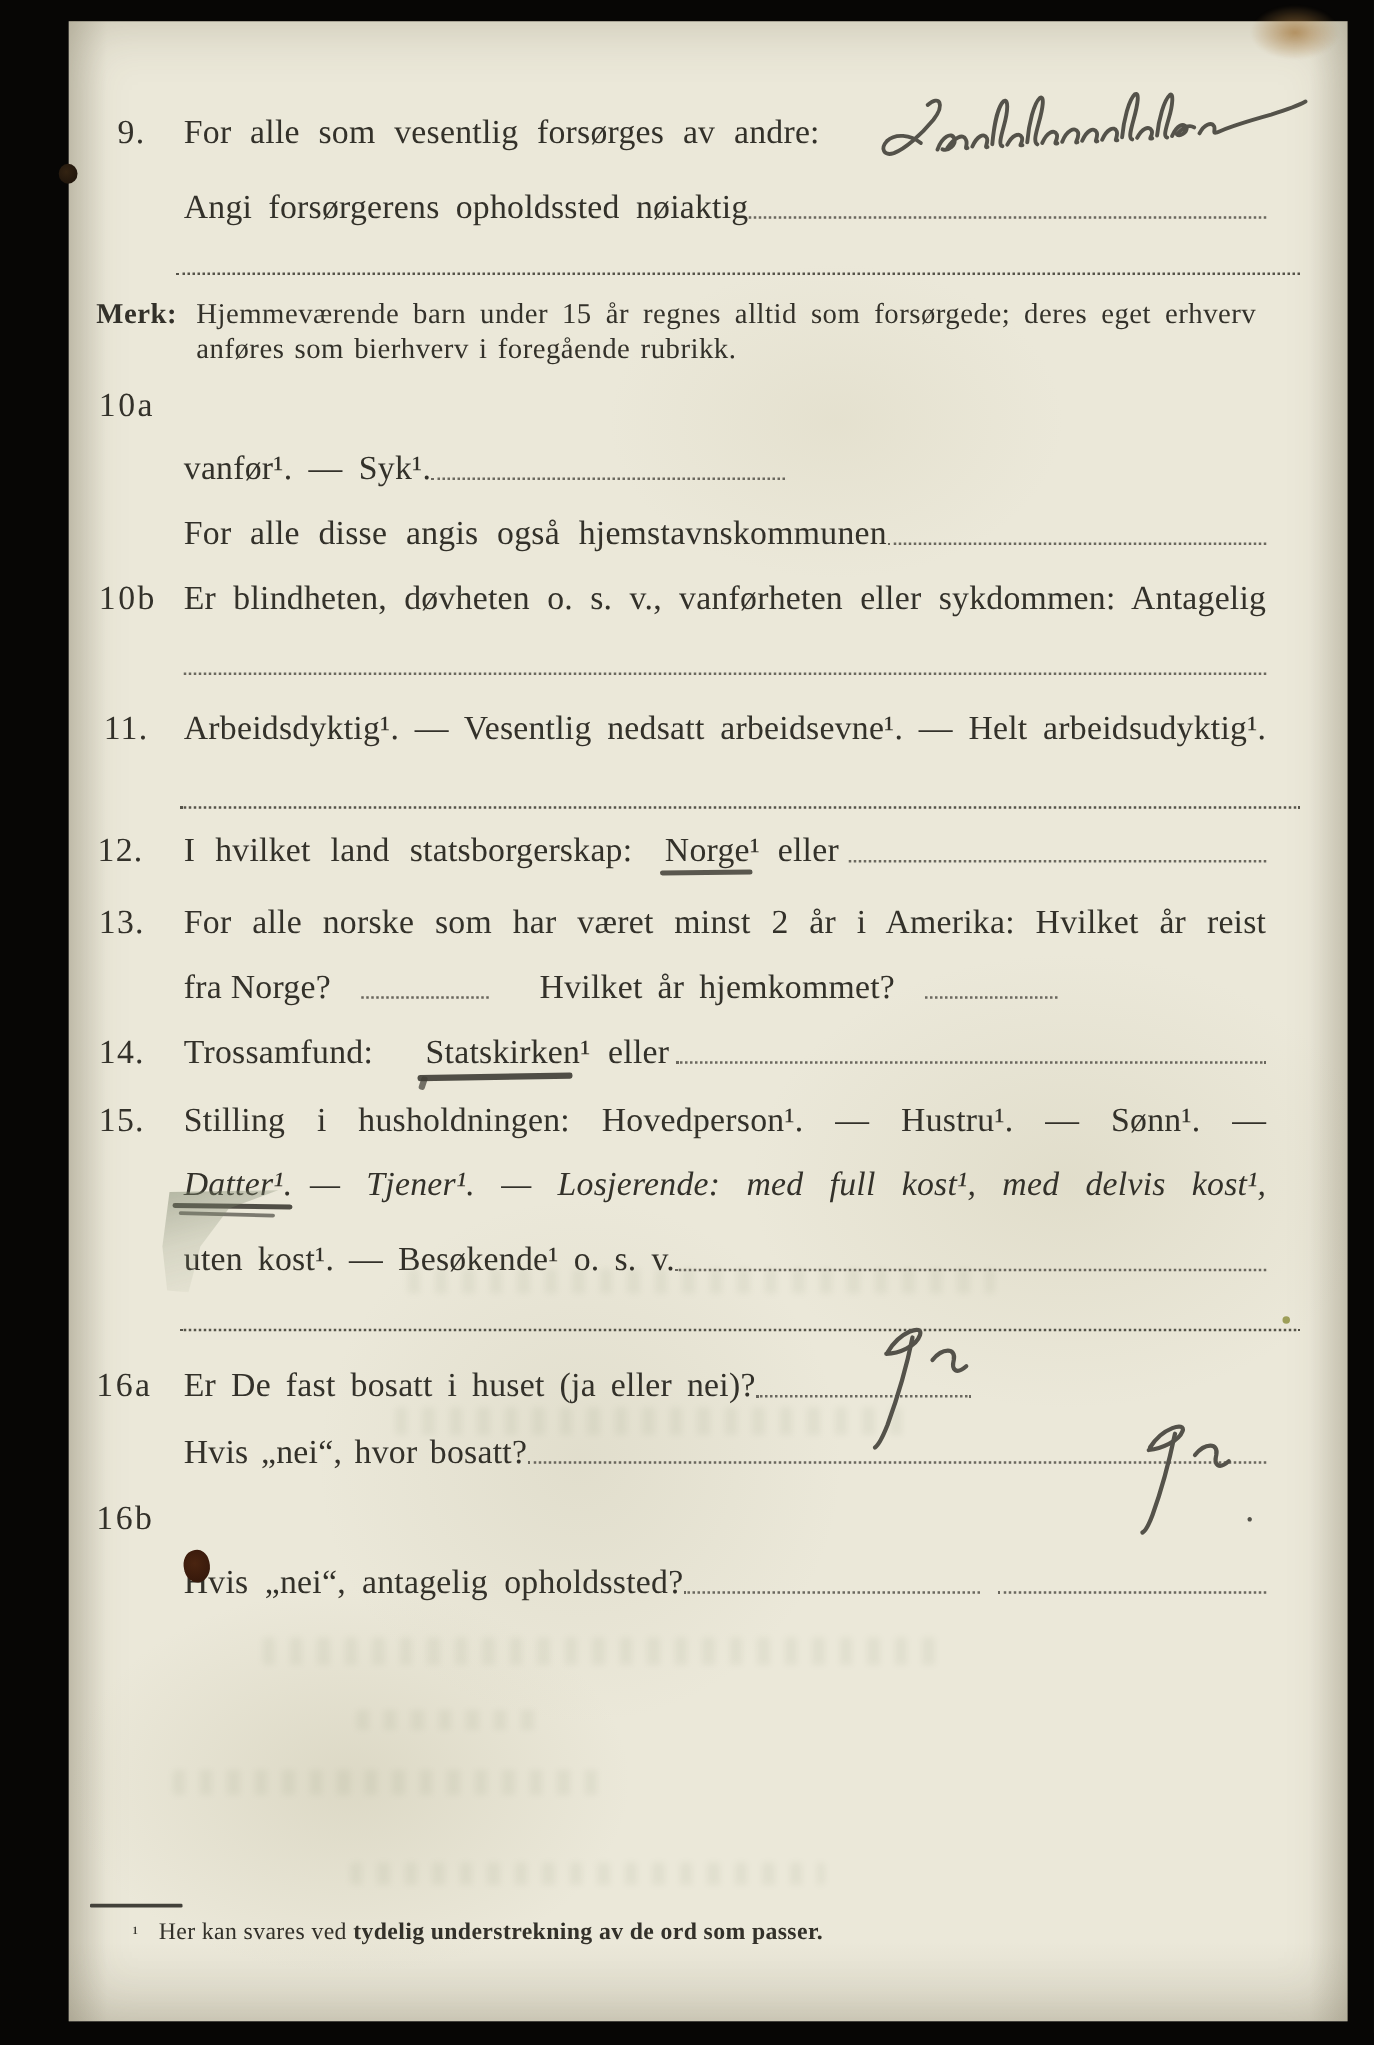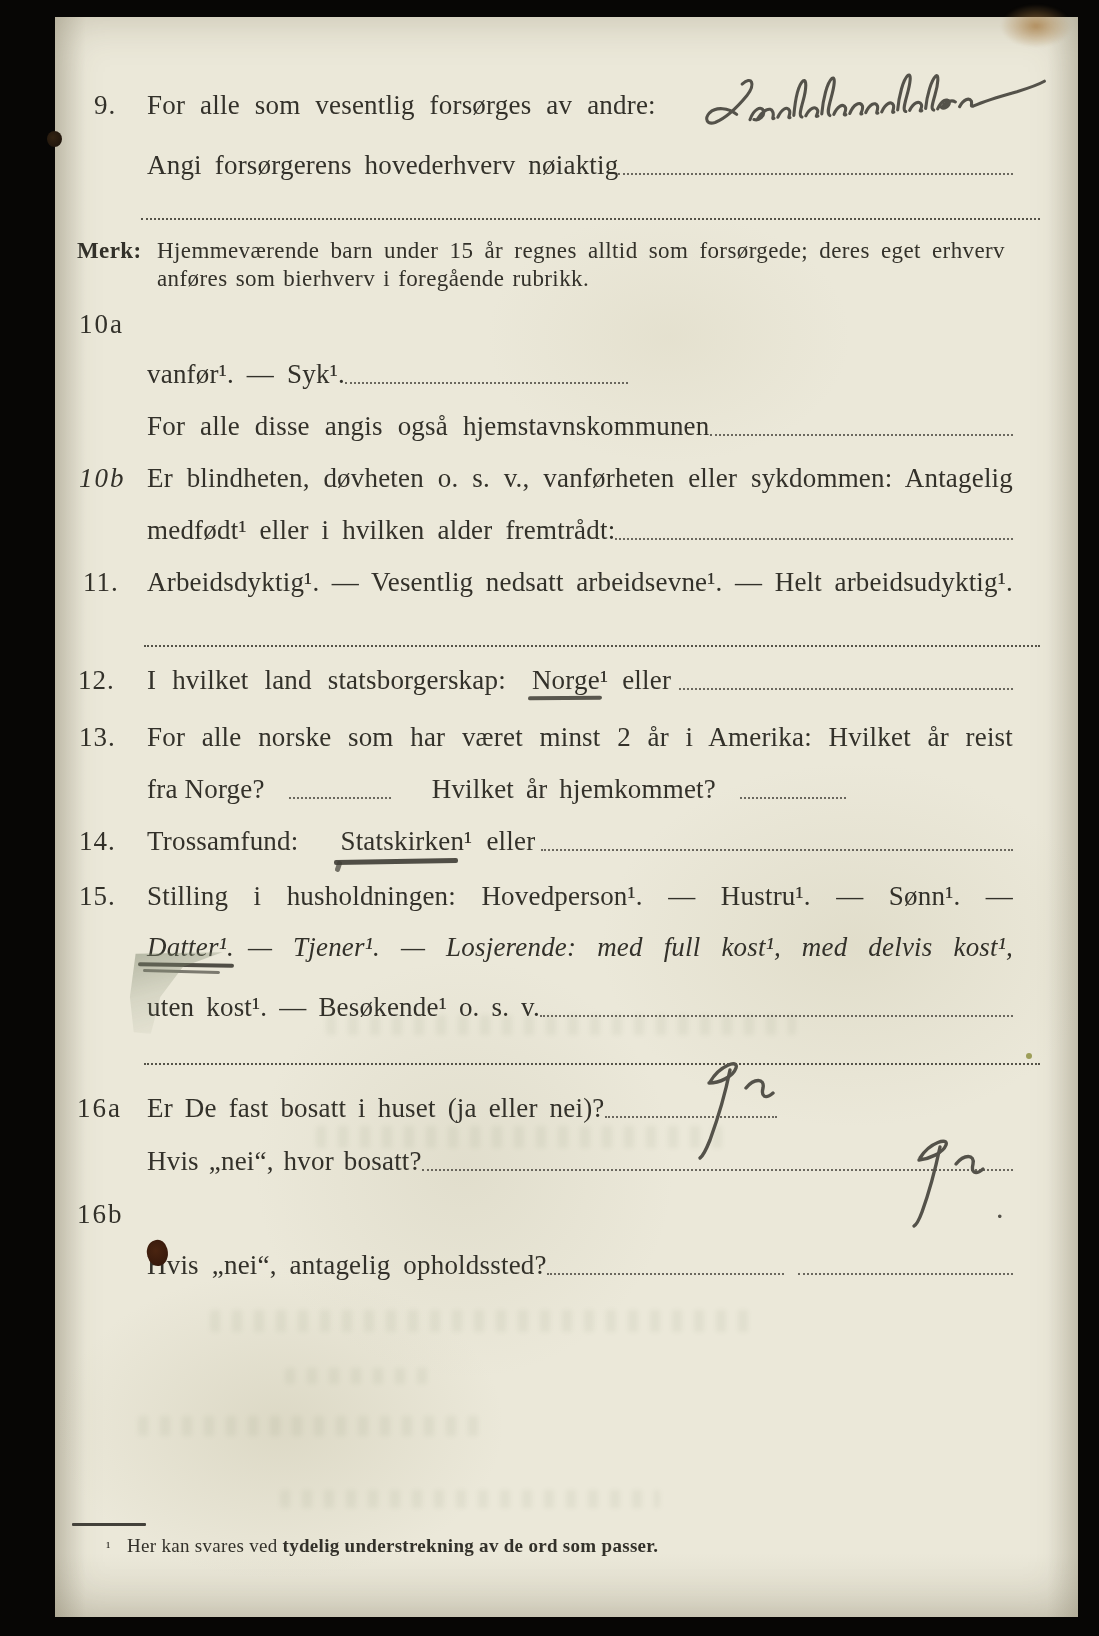--- a/index.html
+++ b/index.html
@@ -64,44 +64,43 @@
   <span class="pline" style="left:147px;top:89px;word-spacing:8px;">For alle som vesentlig forsørges av andre:</span>
   <div class="hand" role="img" style="left:684px;top:58px;width:385px;height:84px;" aria-label="Landhandler">
     <svg width="385" height="84" viewBox="0 0 385 84">
       <g class="stroke" transform="rotate(-3 60 62)">
         <path d="M60 26 C70 18 74 26 64 38 C53 50 40 60 31 63 C23 65 20 59 26 53 C33 47 45 49 53 56"></path>
         <path d="M66 62 C70 52 78 48 80 54 C81 59 75 64 70 62 M74 61 C80 53 87 50 89 55 C91 59 87 63 90 62 M94 61 C98 53 104 50 106 55 C107 59 103 63 106 62 M110 60 C112 46 116 30 121 26 C125 24 124 34 120 46 C117 55 115 61 118 62 M122 61 C126 54 132 51 134 56 C135 60 130 63 134 62 M138 60 C140 45 145 29 150 25 C154 23 152 33 148 45 C145 54 143 60 146 62 M150 61 C154 53 160 50 162 55 C163 59 158 63 162 62 M166 61 C170 52 177 49 179 54 C180 59 175 63 178 62 M182 61 C186 53 192 50 194 55 C195 59 191 63 194 62 M198 61 C202 53 208 50 210 55 C211 59 207 63 210 62 M214 60 C216 46 221 30 226 26 C230 24 228 34 224 46 C221 55 219 61 222 62 M226 61 C230 54 236 51 238 56 C239 60 234 63 238 62 M242 60 C244 47 249 32 254 28 C257 26 256 36 252 47 C249 56 247 61 250 62 M254 61 C258 53 264 50 266 55 C266 59 260 62 258 60 C262 55 268 52 272 55 M276 60 C280 53 286 51 288 55 C289 58 286 61 290 60 C300 56 316 52 334 48 C346 45 356 42 362 39"></path>
       </g>
     </svg>
   </div>
   <div class="fline" style="left:147px;top:146px;width:866px;">
-    <span class="txt" style="word-spacing:6px;">Angi forsørgerens hovederhverv nøiaktig</span>
+    <span class="txt" style="word-spacing:6px;">Angi forsørgerens opholdssted nøiaktig</span>
     <div class="lead"></div>
   </div>
 
   <div class="divider" style="left:141px;top:210px;width:899px;"></div>
 
   <span class="num merk" style="left:77px;top:235px;font-weight:bold;">Merk:</span>
   <div class="jline merk" style="left:157px;top:235px;width:848px;">Hjemmeværende barn under 15 år regnes alltid som forsørgede; deres eget erhverv</div>
   <span class="pline merk" style="left:157px;top:263px;word-spacing:2px;">anføres som bierhverv i foregående rubrikk.</span>
 
   <span class="num" style="left:79px;top:308px;letter-spacing:2px;">10a</span>
   <div class="fline" style="left:147px;top:355px;width:481px;">
     <span class="txt" style="word-spacing:6px;">vanfør¹. — Syk¹.</span>
     <div class="lead"></div>
   </div>
   <div class="fline" style="left:147px;top:407px;width:866px;">
     <span class="txt" style="word-spacing:8px;">For alle disse angis også hjemstavnskommunen</span>
     <div class="lead"></div>
   </div>
 
-  <span class="num" style="left:79px;top:462px;letter-spacing:2px;font-style:italic;">10b</span>
+  <span class="num" style="left:79px;top:462px;letter-spacing:2px;">10b</span>
   <div class="jline" style="left:147px;top:462px;width:866px;">Er blindheten, døvheten o. s. v., vanførheten eller sykdommen: Antagelig</div>
   <div class="fline" style="left:147px;top:511px;width:866px;">
-    <span class="txt" style="word-spacing:6px;">medfødt¹ eller i hvilken alder fremtrådt:</span>
     <div class="lead"></div>
   </div>
 
   <span class="num" style="left:83px;top:566px;font-family:Liberation Serif, serif;">11.</span>
   <div class="jline" style="left:147px;top:566px;width:866px;">Arbeidsdyktig¹. — Vesentlig nedsatt arbeidsevne¹. — Helt arbeidsudyktig¹.</div>
 
   <div class="divider" style="left:144px;top:637px;width:896px;"></div>
 
   <span class="num" style="left:78px;top:664px;">12.</span>
   <div class="fline" style="left:147px;top:661px;width:866px;">

